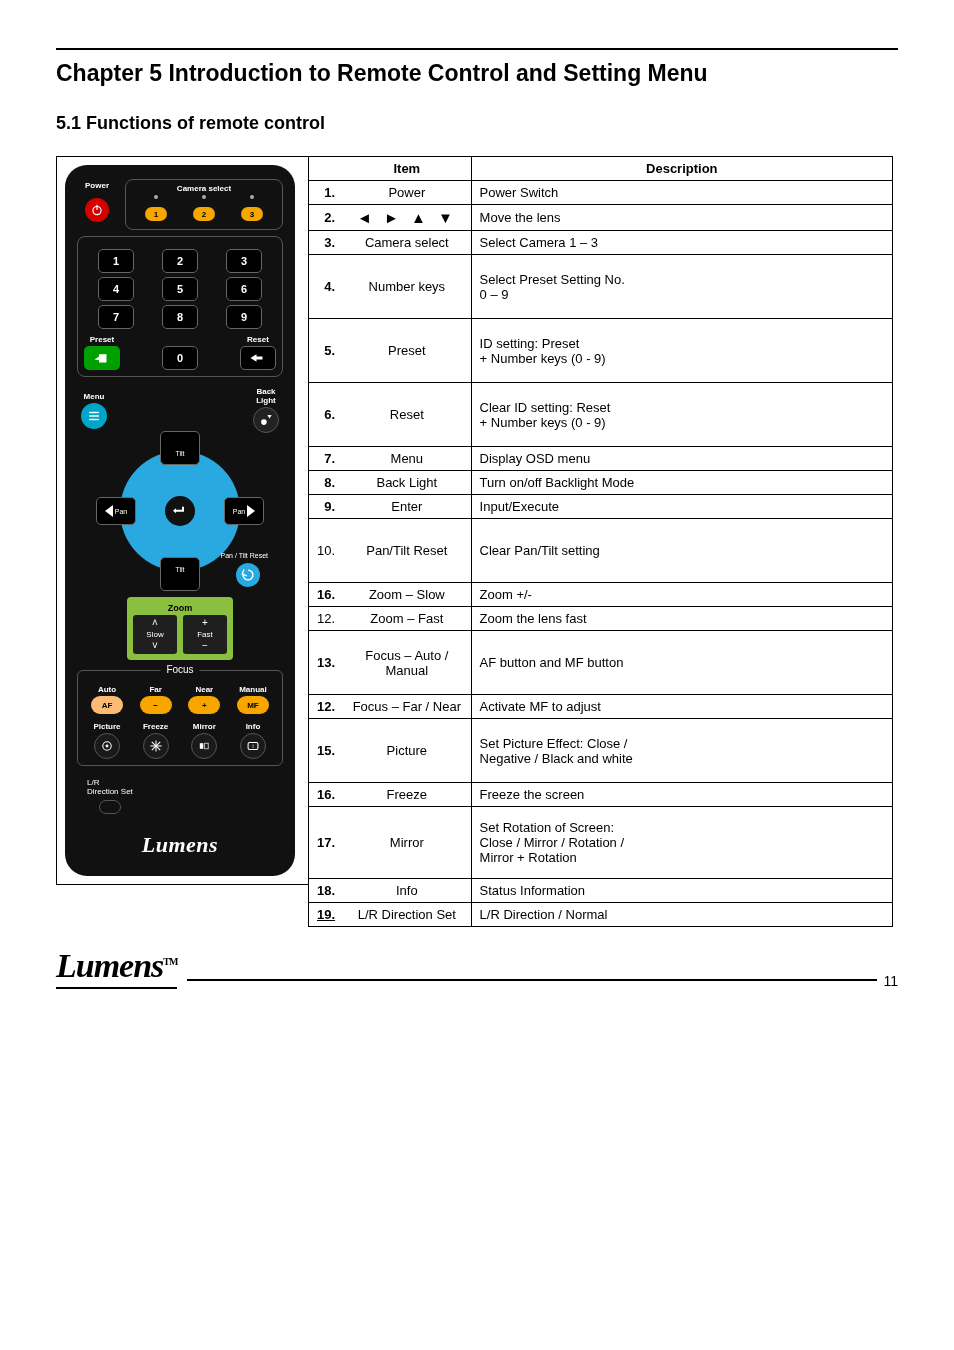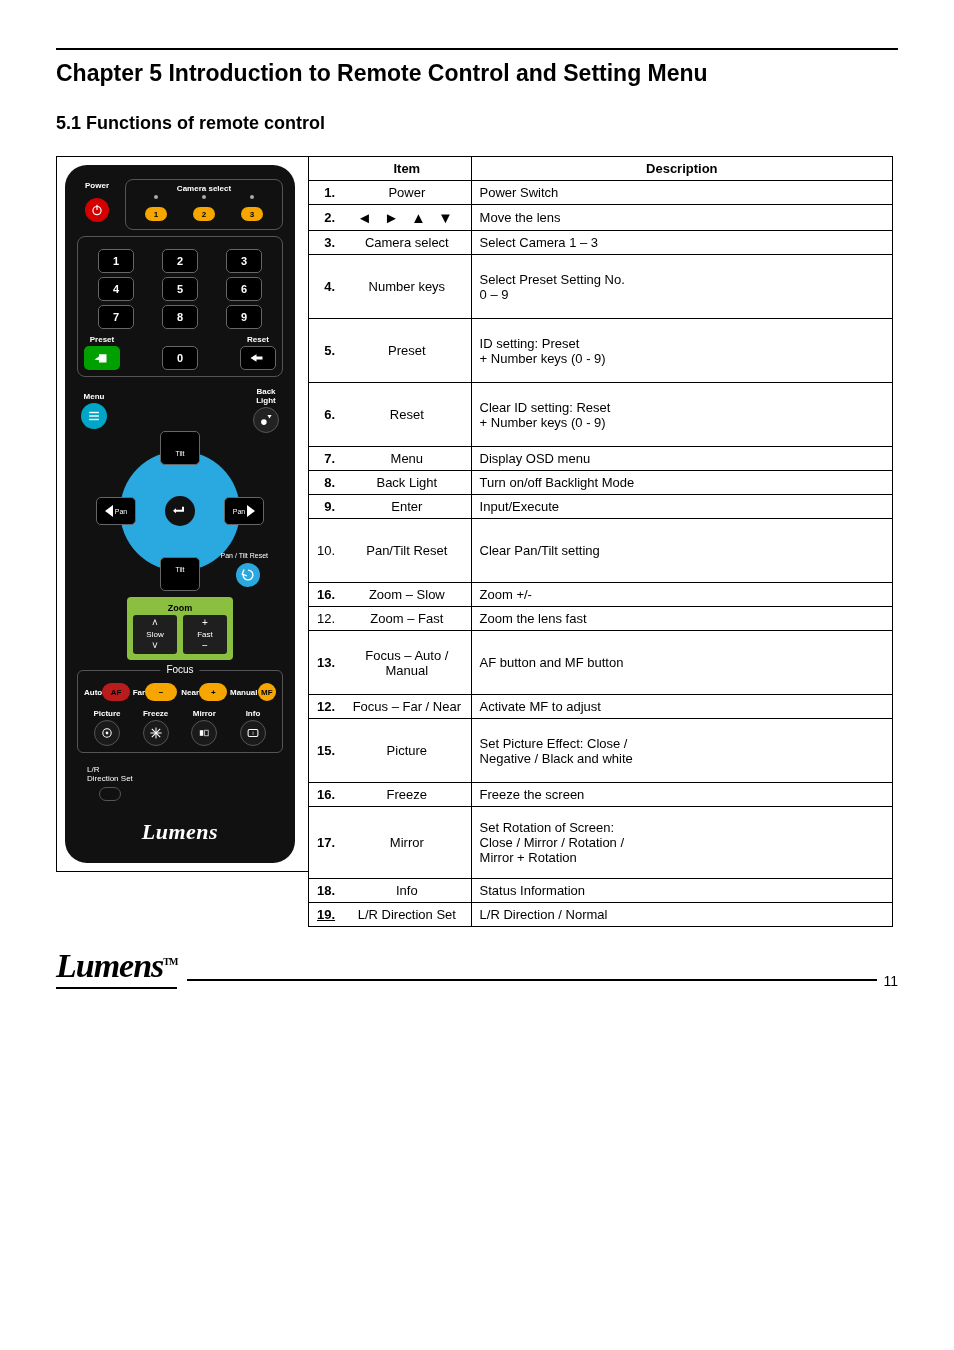--- a/index.html
+++ b/index.html
@@ -151,23 +151,23 @@
   }
   .zoom-block .lbl { color:#000; font-size:9px; margin-bottom:2px;}
   .zoom-grid { display:flex; justify-content:space-between; gap:6px;}
   .zoom-col { background:#1f1f1f; border-radius:3px; width:46px; display:flex; flex-direction:column; align-items:center; padding:3px 0;}
   .zoom-col .mid { color:#fff; font-size:8px; margin:2px 0;}
   .chev { color:#fff; font-size:10px; line-height:1;}
 
   .focus-block { margin-top:10px; border:1px solid #555; border-radius:6px; padding:12px 6px 6px 6px; position:relative;}
   .focus-title { position:absolute; top:-7px; left:50%; transform:translateX(-50%); background:#111; padding:0 6px; font-size:10px; }
   .focus-row { display:flex; justify-content:space-between;}
-  .focus-col { display:flex; flex-direction:row; align-items:center; width:46px;}
+  .focus-col { display:flex; flex-direction:column; align-items:center; width:46px;}
   .focus-pill { width:32px; height:18px; border-radius:9px; display:flex; align-items:center; justify-content:center; font-size:8px; font-weight:bold; color:#000;}
-  .fp-green { background:#b91c1c;}
+  .fp-green { background:#fdba74;}
   .fp-orange { background:#f7a600;}
   .fp-plus { background:#f7a600;}
   .fp-minus { background:#f7a600;}
   .bottom-row { display:flex; justify-content:space-between; margin-top:6px;}
   .bottom-col { display:flex; flex-direction:column; align-items:center; width:46px;}
   .rnd.dark { background:#1a1a1a; border:1px solid #555; width:26px; height:26px;}
   .rnd.dark svg { width:14px; height:14px; }
 
   .lr-block { margin-top:12px; text-align:left; font-size:8px;}
   .lr-oval { width:22px; height:14px; border:1px solid #555; border-radius:7px; margin-top:4px; margin-left:22px;}

